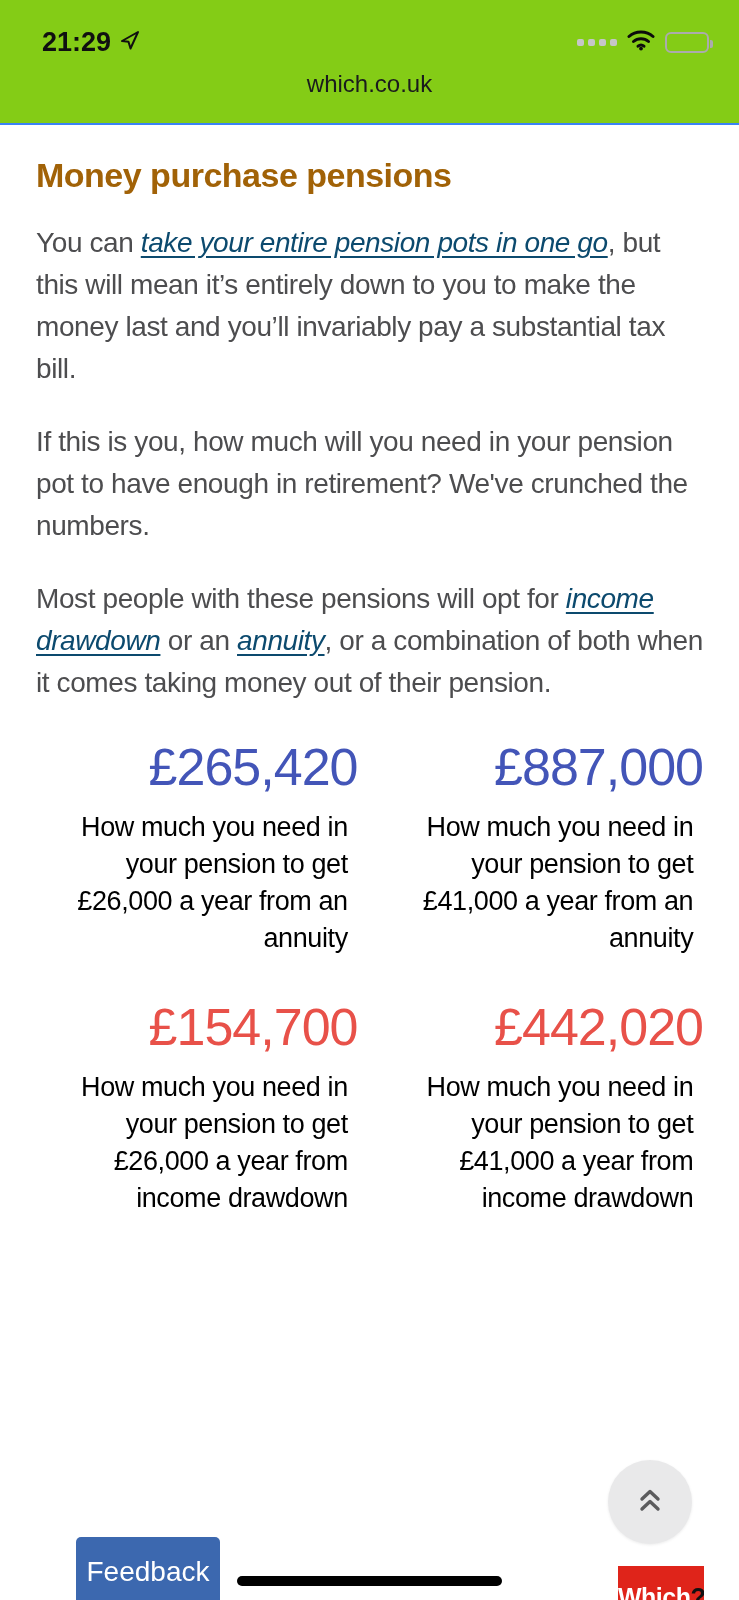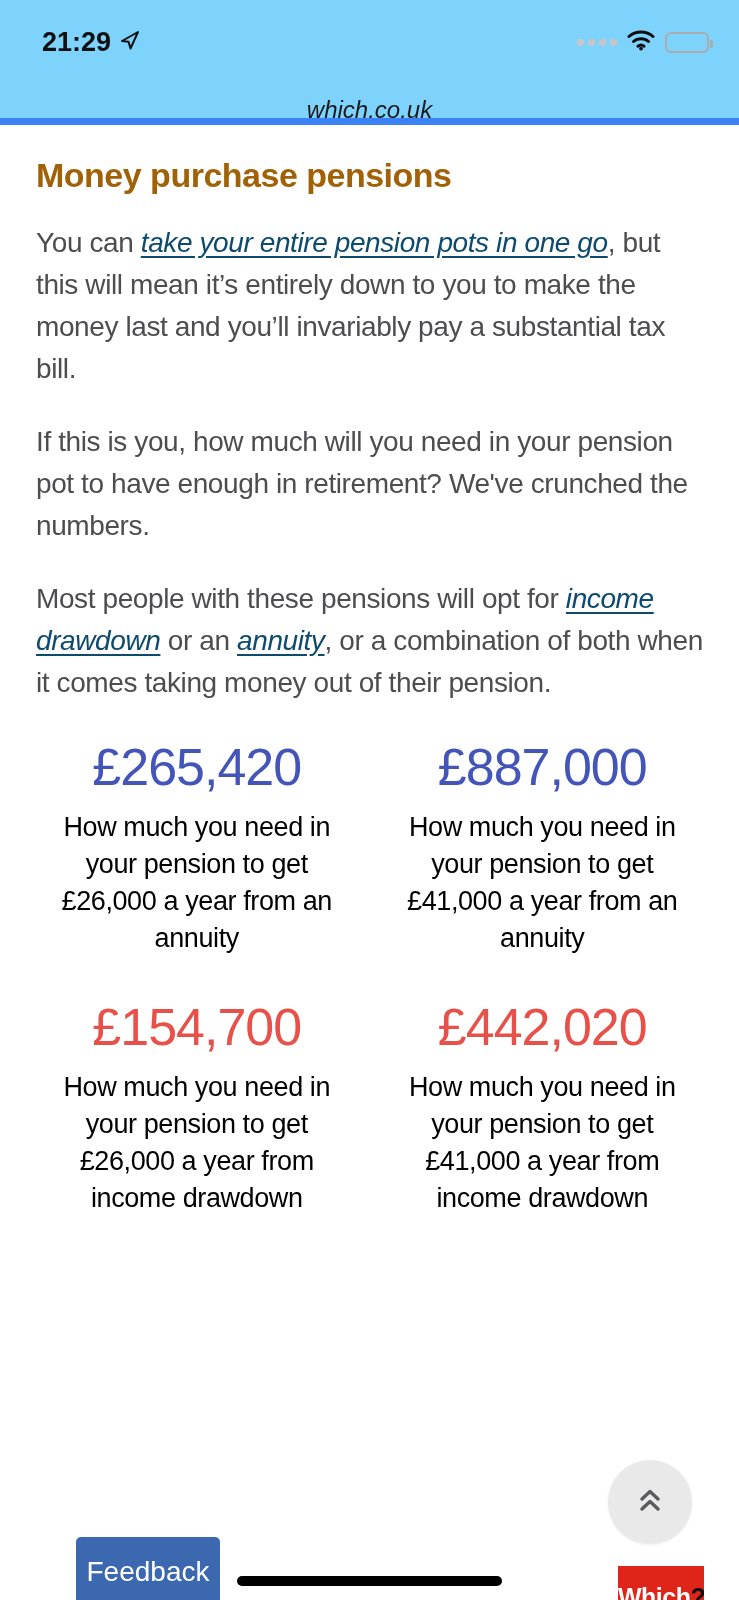--- a/index.html
+++ b/index.html
@@ -6,57 +6,57 @@
   html,body { width:739px; }
   body {
     font-family:"Liberation Sans", sans-serif;
     background:#fff;
     position:relative;
     width:739px; height:1600px;
     overflow:hidden;
   }
   
   .browser-top {
-    background:#7dd3fc;
-    border-bottom:7px solid #3b82f6;
+    background:#84cc16;
+    border-bottom:2px solid #3b82f6;
     height:125px;
   }
   .status-bar {
     height:70px;
     display:flex; align-items:center; justify-content:space-between;
     padding:14px 30px 0 42px;
   }
   .status-left { display:flex; align-items:center; gap:8px; }
   .status-time { font-size:27px; font-weight:700; color:#101010; letter-spacing:0; }
   .status-right { display:flex; align-items:center; gap:10px; }
   .cell-dots { display:flex; gap:4px; align-items:center; }
   .cell-dots span { width:7px; height:7px; border-radius:2px; background:#c6c6c8; display:block; }
   .battery { position:relative; width:44px; height:21px; border:2px solid #ababad; border-radius:6px; padding:2px; background:transparent; }
   .battery-fill { height:100%; border-radius:2.5px; background:#f7cf47; }
   .battery-nub { position:absolute; right:-6px; top:6px; width:3px; height:8px; background:#ababad; border-radius:0 2px 2px 0; }
-  .url-bar { height:54px; display:flex; align-items:flex-end; justify-content:center;font-style:italic; }
+  .url-bar { height:54px; display:flex; align-items:flex-start; justify-content:center; }
   .url-text { font-size:24px; color:#1b1b1d; }
   
   .content { padding:30px 36px 0 36px; }
   h1.page-title {
     font-size:34px; font-weight:700; color:#a16207;
     letter-spacing:-0.5px; line-height:1.2; margin-bottom:26px;
   }
   .article p {
     font-size:28px; line-height:42px; color:#4d4d4f;
     letter-spacing:-0.4px; margin-bottom:31px;
   }
   .article a.link {
     color:#0c4a6e; text-decoration:underline;
     text-underline-offset:4px; cursor:pointer;font-style:italic;
   }
   
   .stats {
     display:grid; grid-template-columns:1fr 1fr;
-    column-gap:24px; margin-top:10px; text-align:center;
+    column-gap:24px; margin-top:10px; text-align:right;
   }
   .stat-value {
     font-size:52px; line-height:64px; letter-spacing:-1px;
     margin-bottom:10px; font-weight:400;
   }
   .stat-value.blue { color:#4355b8; }
   .stat-value.red  { color:#e85149; }
   .stat-desc {
     font-size:27px; line-height:37px; color:#000000;
     letter-spacing:-0.4px; max-width:302px; margin:0 auto 38px auto;

